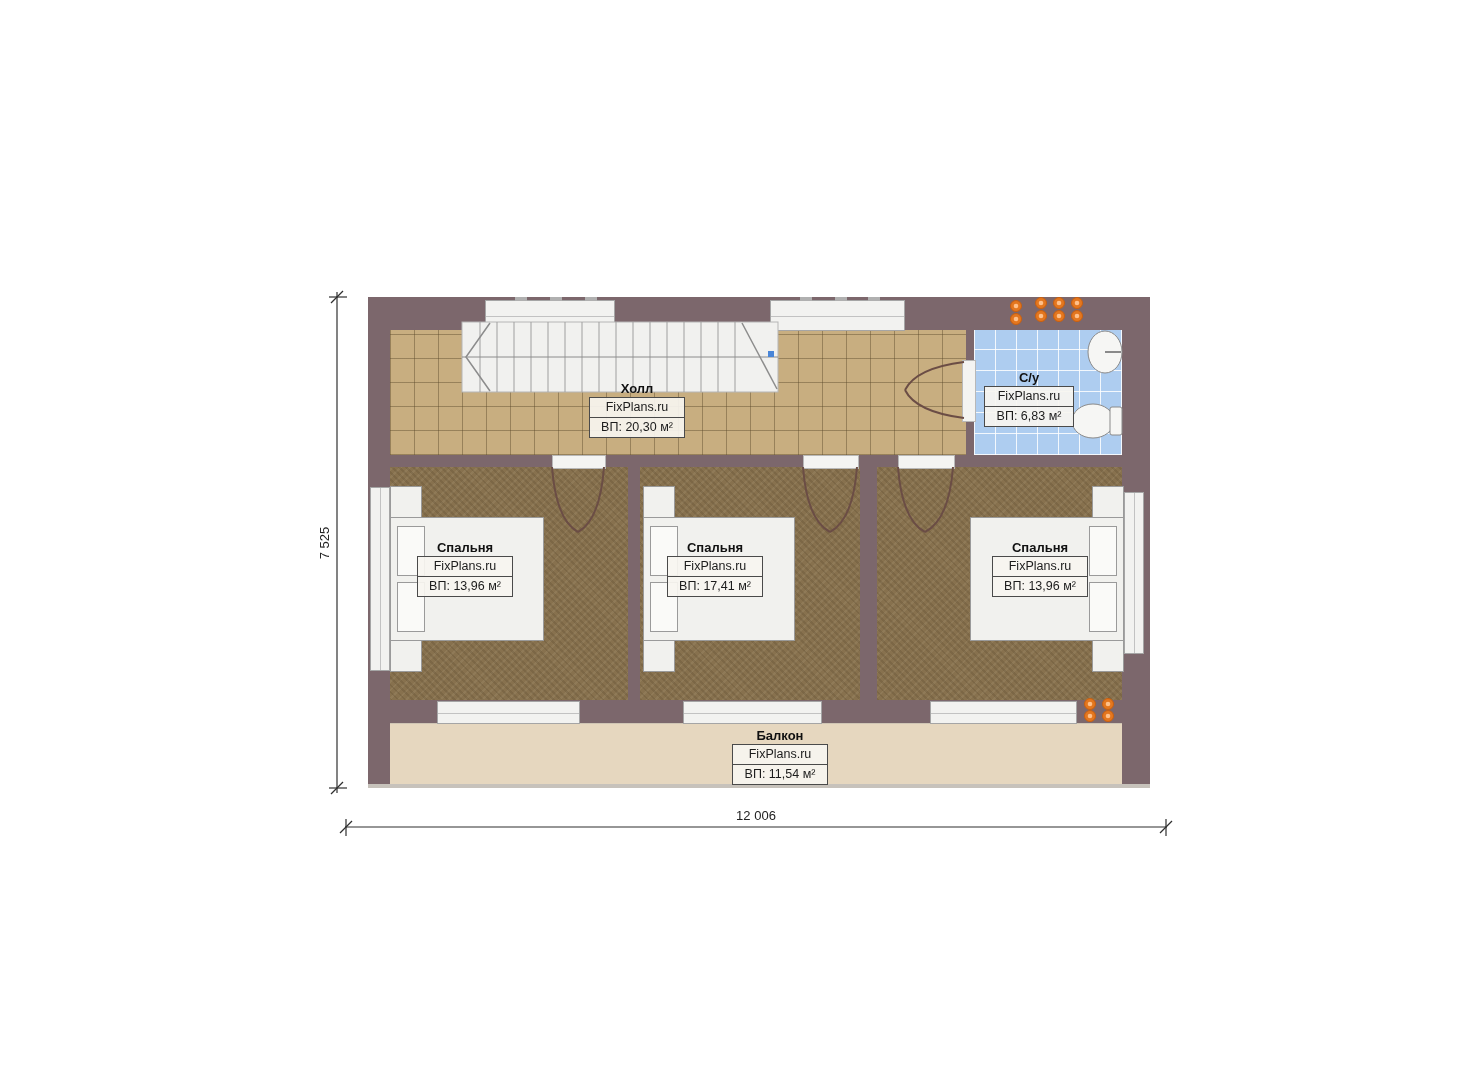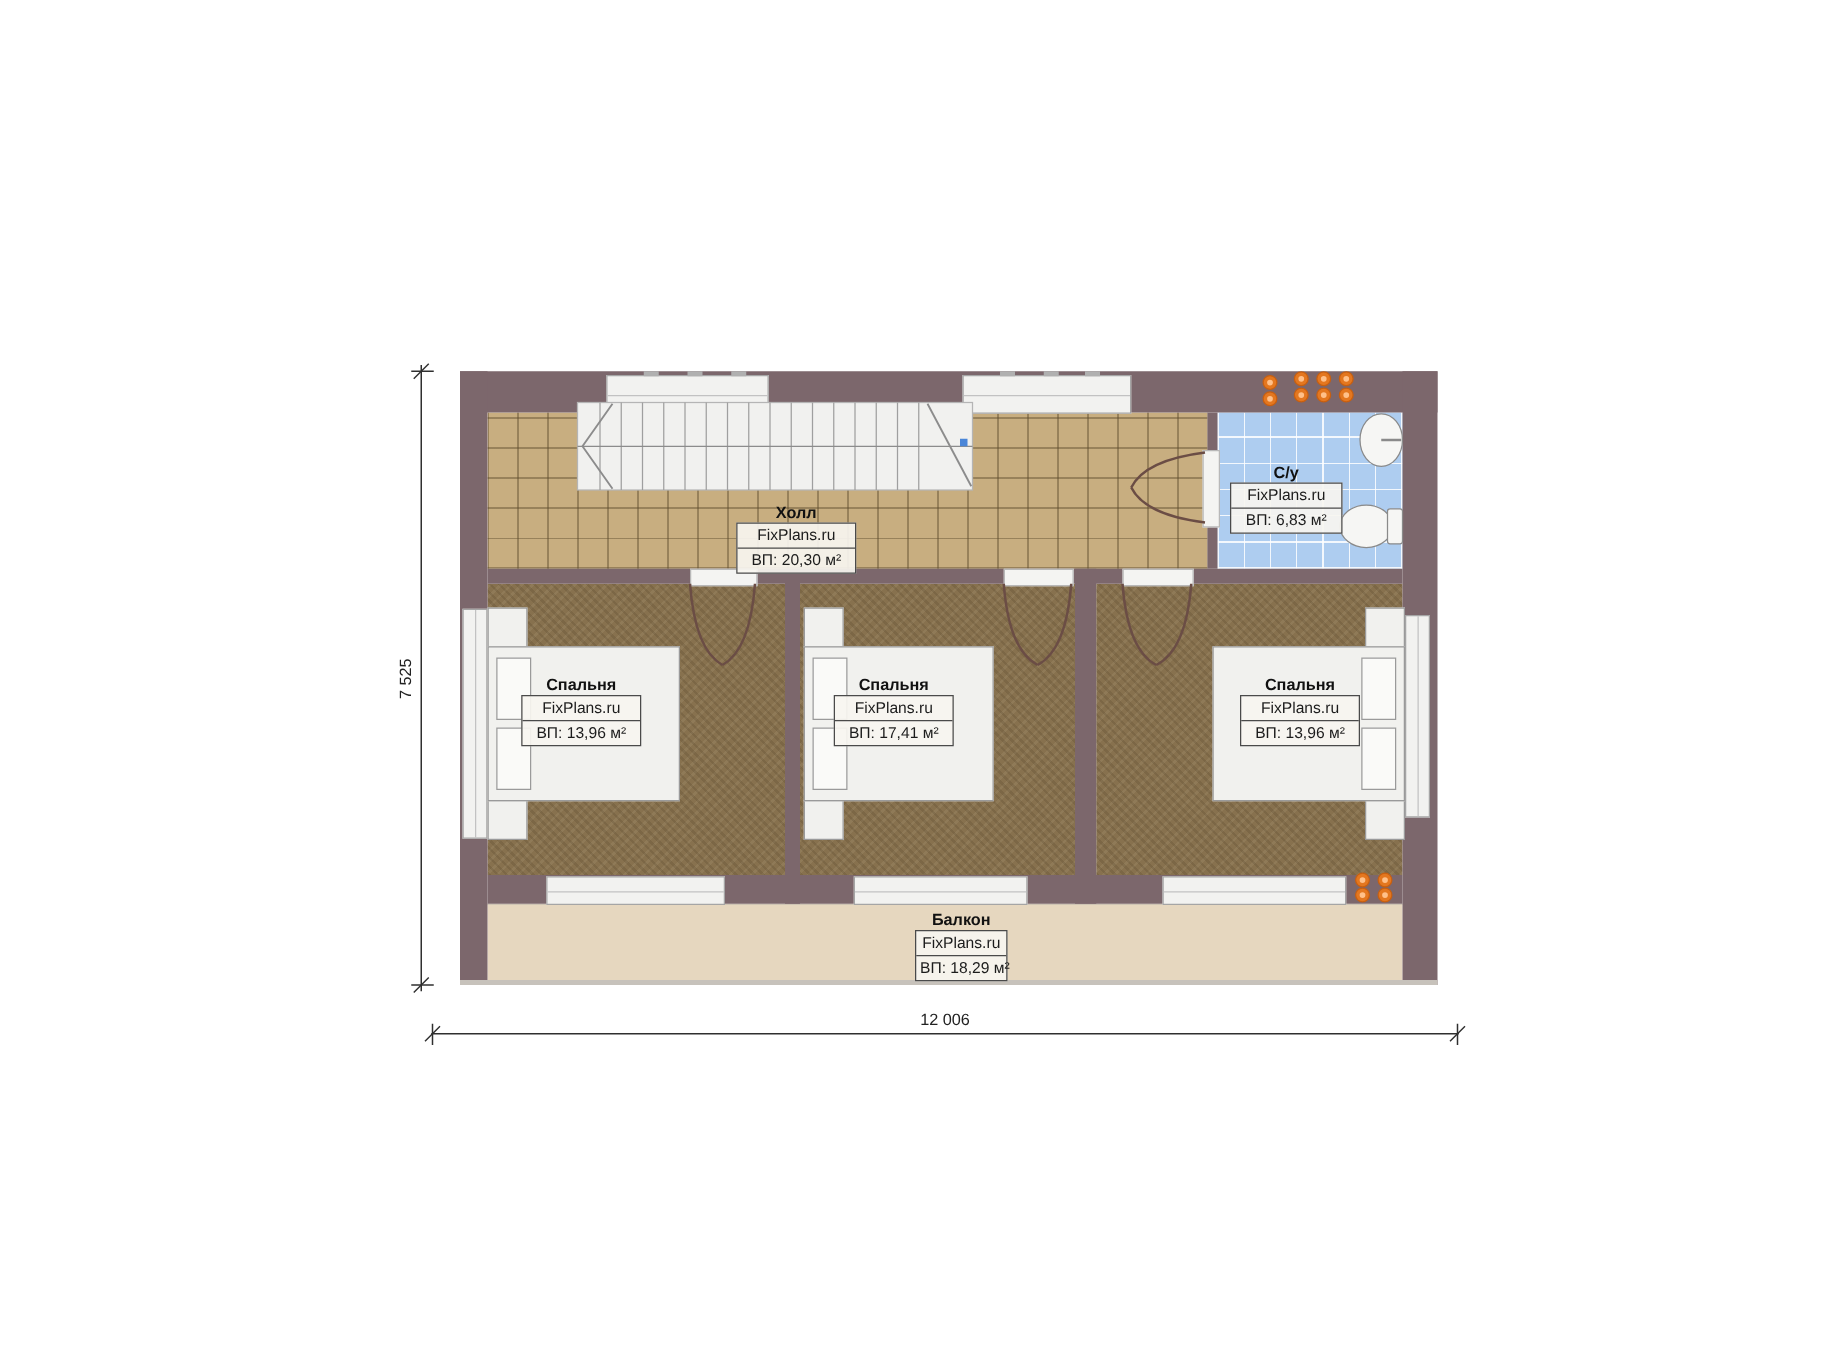--- a/index.html
+++ b/index.html
@@ -200,21 +200,21 @@
       <line x1="329" y1="297" x2="347" y2="297"></line>
       <line x1="329" y1="788" x2="347" y2="788"></line>
       <line x1="345" y1="827" x2="1167" y2="827"></line>
       <line x1="340" y1="833" x2="352" y2="821"></line>
       <line x1="1160" y1="833" x2="1172" y2="821"></line>
       <line x1="346" y1="819" x2="346" y2="836"></line>
       <line x1="1166" y1="819" x2="1166" y2="836"></line>
     </g>
   </svg>
 
-  <div class="abs room-label" style="left:589px;top:402px;width:96px;">
+  <div class="abs room-label" style="left:589px;top:381px;width:96px;">
     <div class="rname">Холл</div>
     <div class="lbox">
       <div class="lrow">FixPlans.ru</div>
       <div class="lrow">ВП: 20,30 м²</div>
     </div>
   </div>
 
   <div class="abs room-label" style="left:984px;top:370px;width:90px;">
     <div class="rname">С/у</div>
     <div class="lbox">
@@ -240,24 +240,24 @@
   </div>
 
   <div class="abs room-label" style="left:992px;top:540px;width:96px;">
     <div class="rname">Спальня</div>
     <div class="lbox">
       <div class="lrow">FixPlans.ru</div>
       <div class="lrow">ВП: 13,96 м²</div>
     </div>
   </div>
 
-  <div class="abs room-label" style="left:732px;top:728px;width:74px;">
+  <div class="abs room-label" style="left:732px;top:728px;width:96px;">
     <div class="rname">Балкон</div>
     <div class="lbox">
       <div class="lrow">FixPlans.ru</div>
-      <div class="lrow">ВП: 18,29 м²</div>
+      <div class="lrow">ВП: 11,54 м²</div>
     </div>
   </div>
 
   <div class="abs dim-label" style="left:282px;top:535px;width:86px;height:16px;transform:rotate(-90deg);">7 525</div>
   <div class="abs dim-label" style="left:716px;top:808px;width:80px;height:16px;">12 006</div>
 
 </div>
 
 </body></html>

